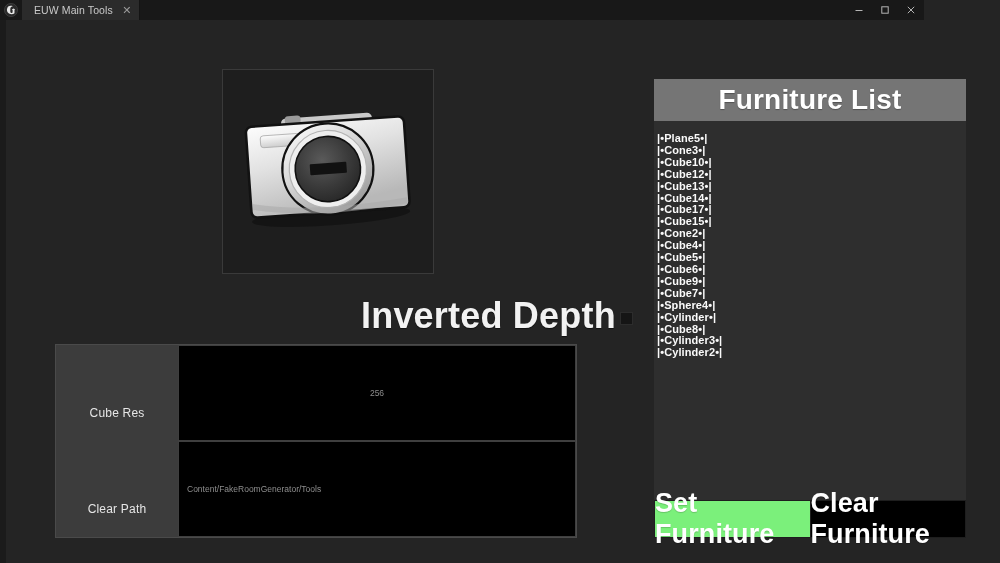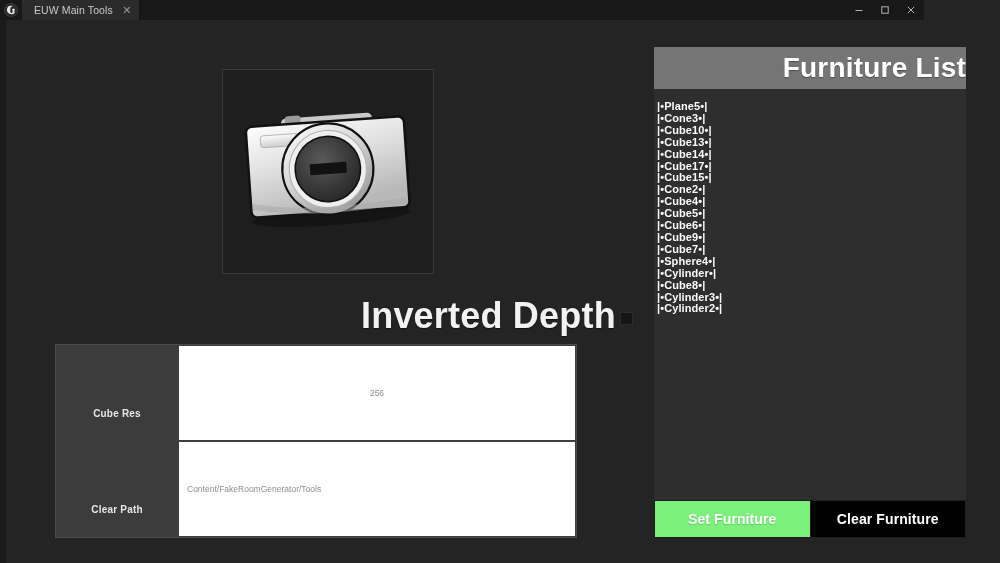--- a/index.html
+++ b/index.html
@@ -89,60 +89,60 @@
   
   #settings-panel {
     position: absolute; left: 49px; top: 324px; width: 522px; height: 194px;
     background: #3c3c3c; border: 1px solid #4a4a4a;
     display: flex; flex-direction: column;
   }
   .form-row { display: flex; flex: 1 1 0; min-height: 0; }
   .form-label {
     flex: 0 0 122px;
     display: flex; align-items: center; justify-content: center;
-    color: #e6e6e6; font-size: 10px; font-weight: bold;
+    color: #e6e6e6; font-size: 12px; font-weight: normal;
     letter-spacing: .2px;
     margin-top: 40px;
   }
   .form-field {
     flex: 1 1 auto;
-    background: #ffffff;
+    background: #000000;
     border: 1px solid #3f3f3f;
     display: flex; align-items: center;
     color: #8e8e8e; font-size: 8.5px;
   }
   .form-field.center { justify-content: center; }
   .form-field.left { justify-content: flex-start; padding-left: 8px; }
 
   
   #furniture-panel {
     position: absolute; left: 648px; top: 27px; width: 312px; height: 491px;
     display: flex; flex-direction: column;
   }
   #furniture-header {
     height: 42px; background: #757575;
-    display: flex; align-items: center; justify-content: flex-end;
+    display: flex; align-items: center; justify-content: center; margin-top: 32px;
   }
   #furniture-header-title {
     color: #ffffff; font-size: 28px; font-weight: bold; letter-spacing: .2px;
     text-shadow: 0 1px 1px rgba(0,0,0,.3);
   }
   #furniture-listbox {
     flex: 1 1 auto; background: #2e2e2e;
     padding: 12px 0 0 3px; overflow: hidden;
   }
   .furniture-item {
     color: #fafafa; font-size: 11px; font-weight: bold;
     line-height: 11.9px; letter-spacing: .1px; white-space: nowrap;
   }
   #furniture-buttons { display: flex; height: 38px; }
   .fbtn {
     flex: 1 1 0;
     display: flex; align-items: center; justify-content: center;
-    font-size: 14px; font-weight: bold; color: #ffffff;
+    font-size: 27px; font-weight: bold; color: #ffffff;
     letter-spacing: .1px;
     text-shadow: 0 1px 1px rgba(0,0,0,.18);
   }
   #btn-set-furniture { background: #7bf07b; border: 1px solid #1e1e1e; border-right: none; }
   #btn-clear-furniture { background: #000000; border: 1px solid #1e1e1e; }
 </style>
 </head>
 <body>
 
 <div id="titlebar">
@@ -242,20 +242,21 @@
   </div>
 
   <div id="furniture-panel">
     <div id="furniture-header">
       <span id="furniture-header-title">Furniture List</span>
     </div>
     <div id="furniture-listbox">
         <div class="furniture-item">|•Plane5•|</div>
         <div class="furniture-item">|•Cone3•|</div>
         <div class="furniture-item">|•Cube10•|</div>
+        <div class="furniture-item">|•Cube12•|</div>
         <div class="furniture-item">|•Cube13•|</div>
         <div class="furniture-item">|•Cube14•|</div>
         <div class="furniture-item">|•Cube17•|</div>
         <div class="furniture-item">|•Cube15•|</div>
         <div class="furniture-item">|•Cone2•|</div>
         <div class="furniture-item">|•Cube4•|</div>
         <div class="furniture-item">|•Cube5•|</div>
         <div class="furniture-item">|•Cube6•|</div>
         <div class="furniture-item">|•Cube9•|</div>
         <div class="furniture-item">|•Cube7•|</div>

